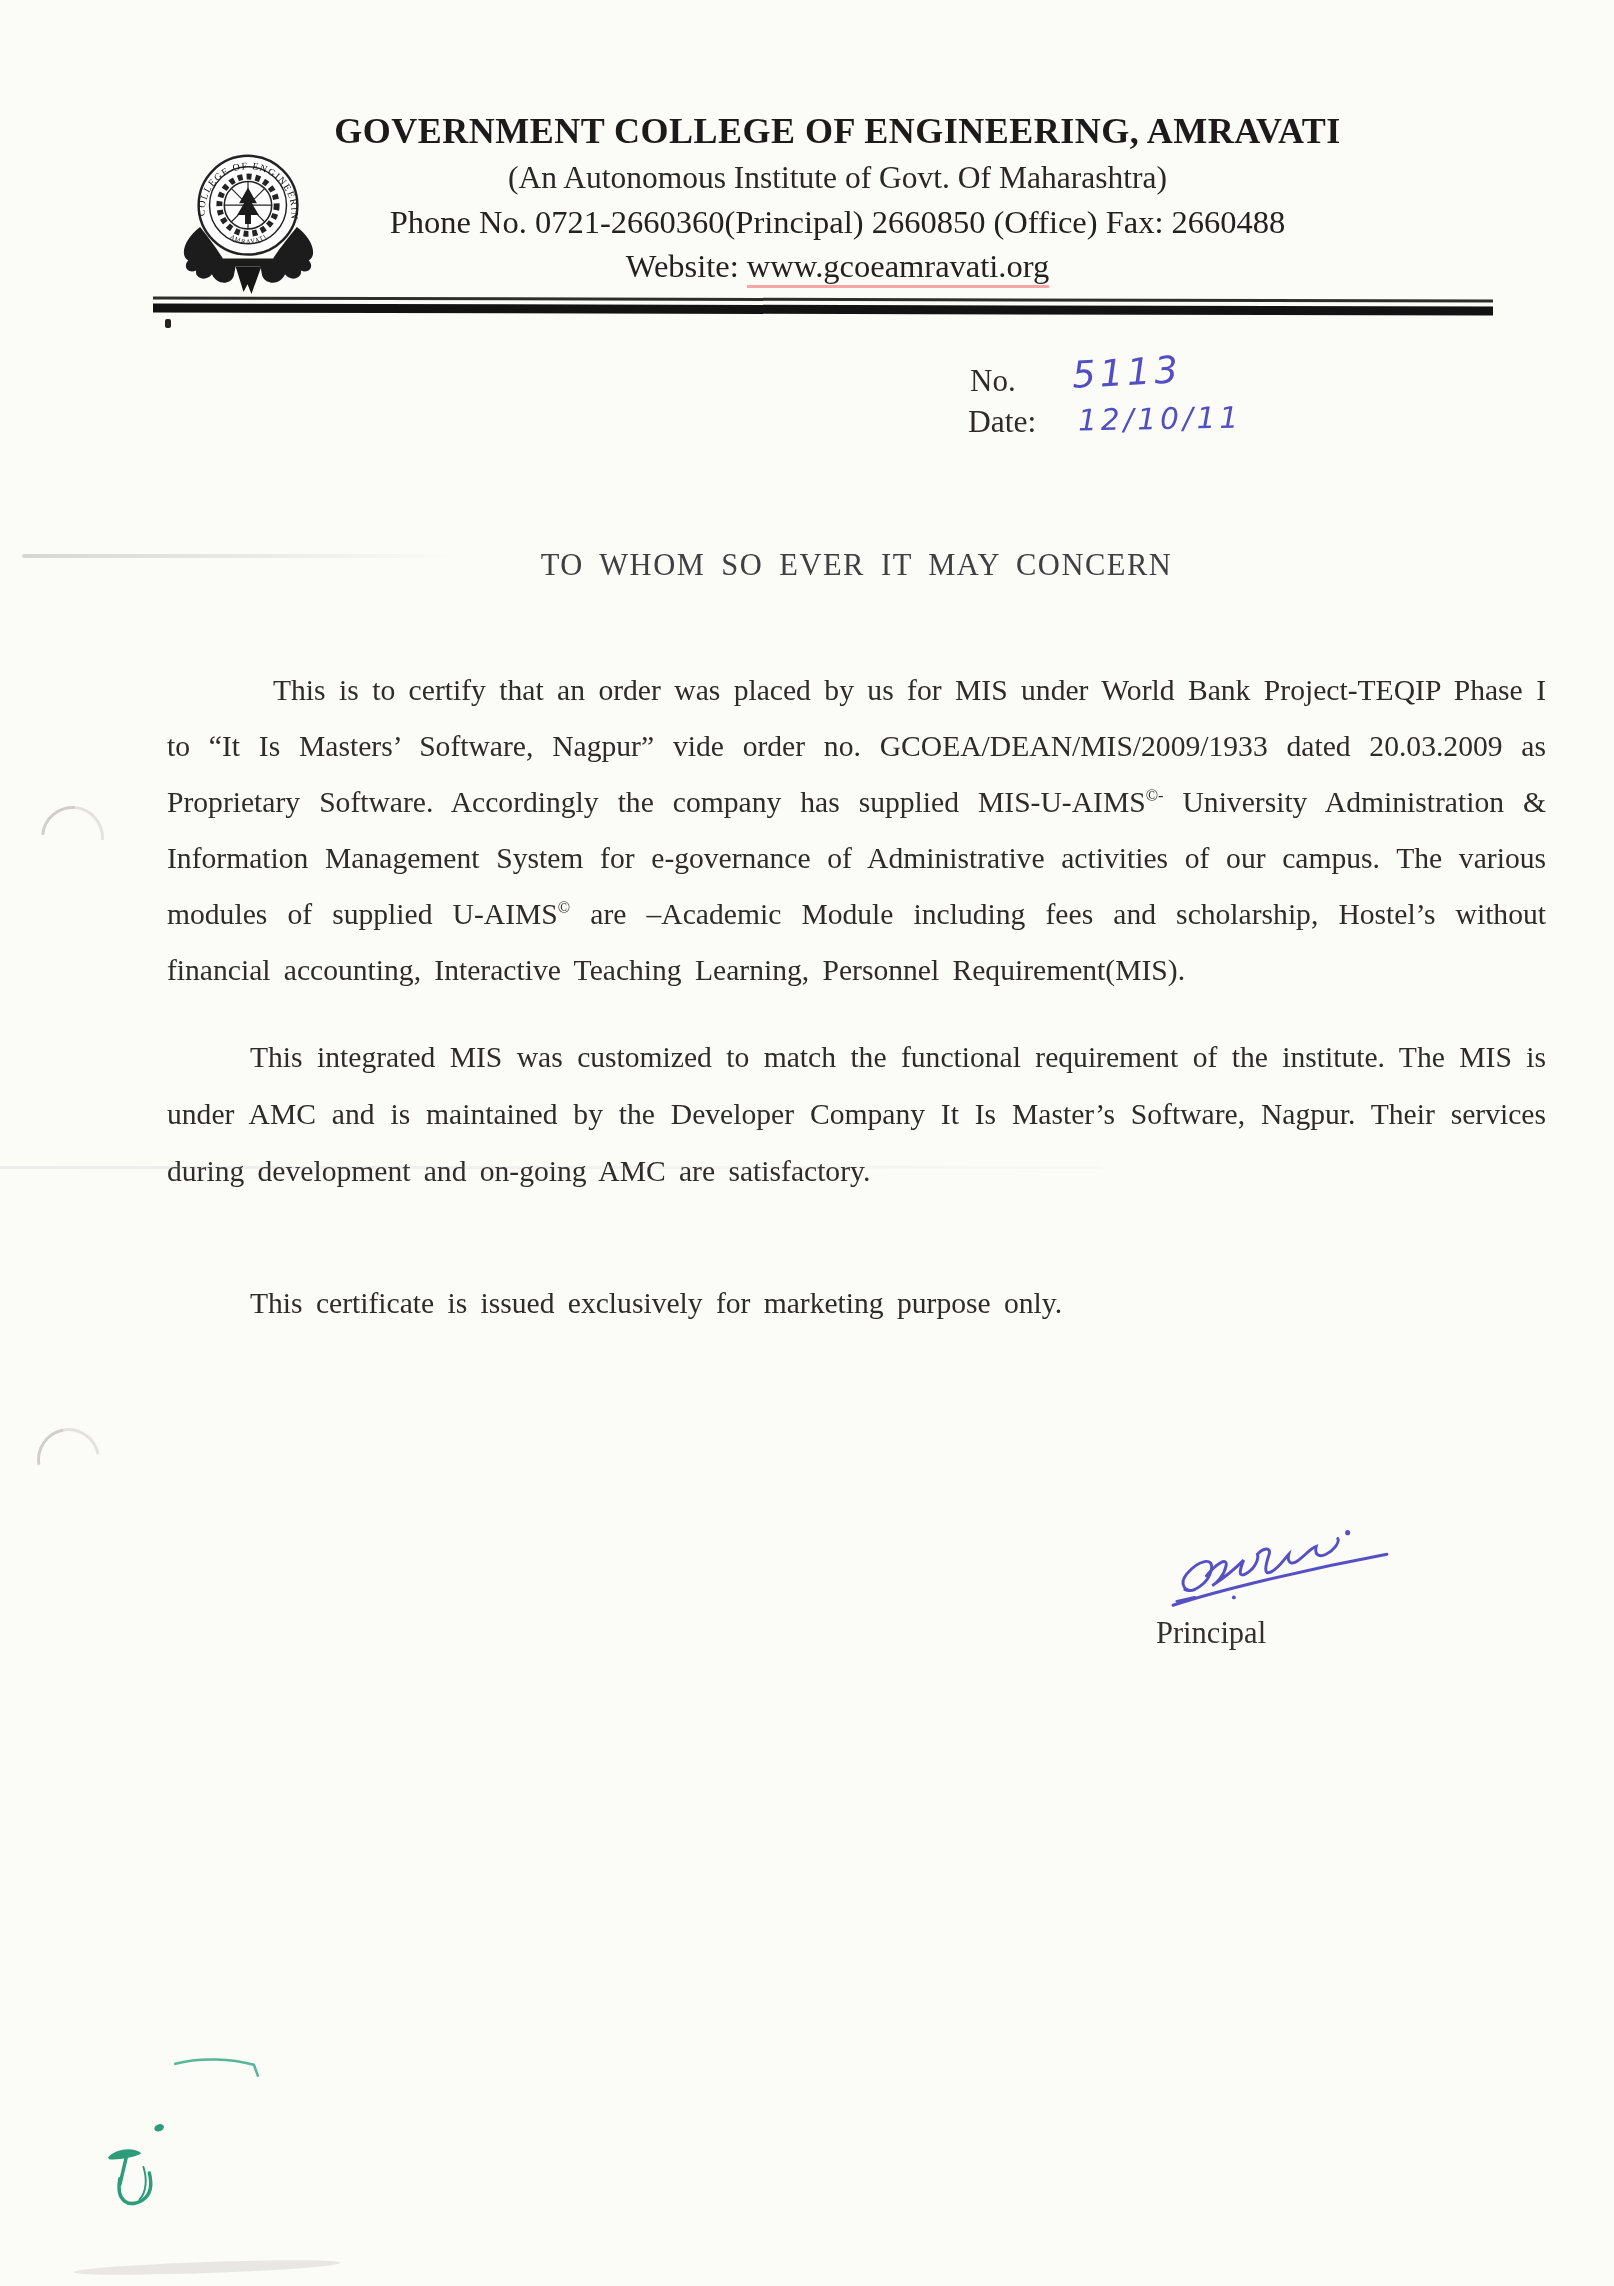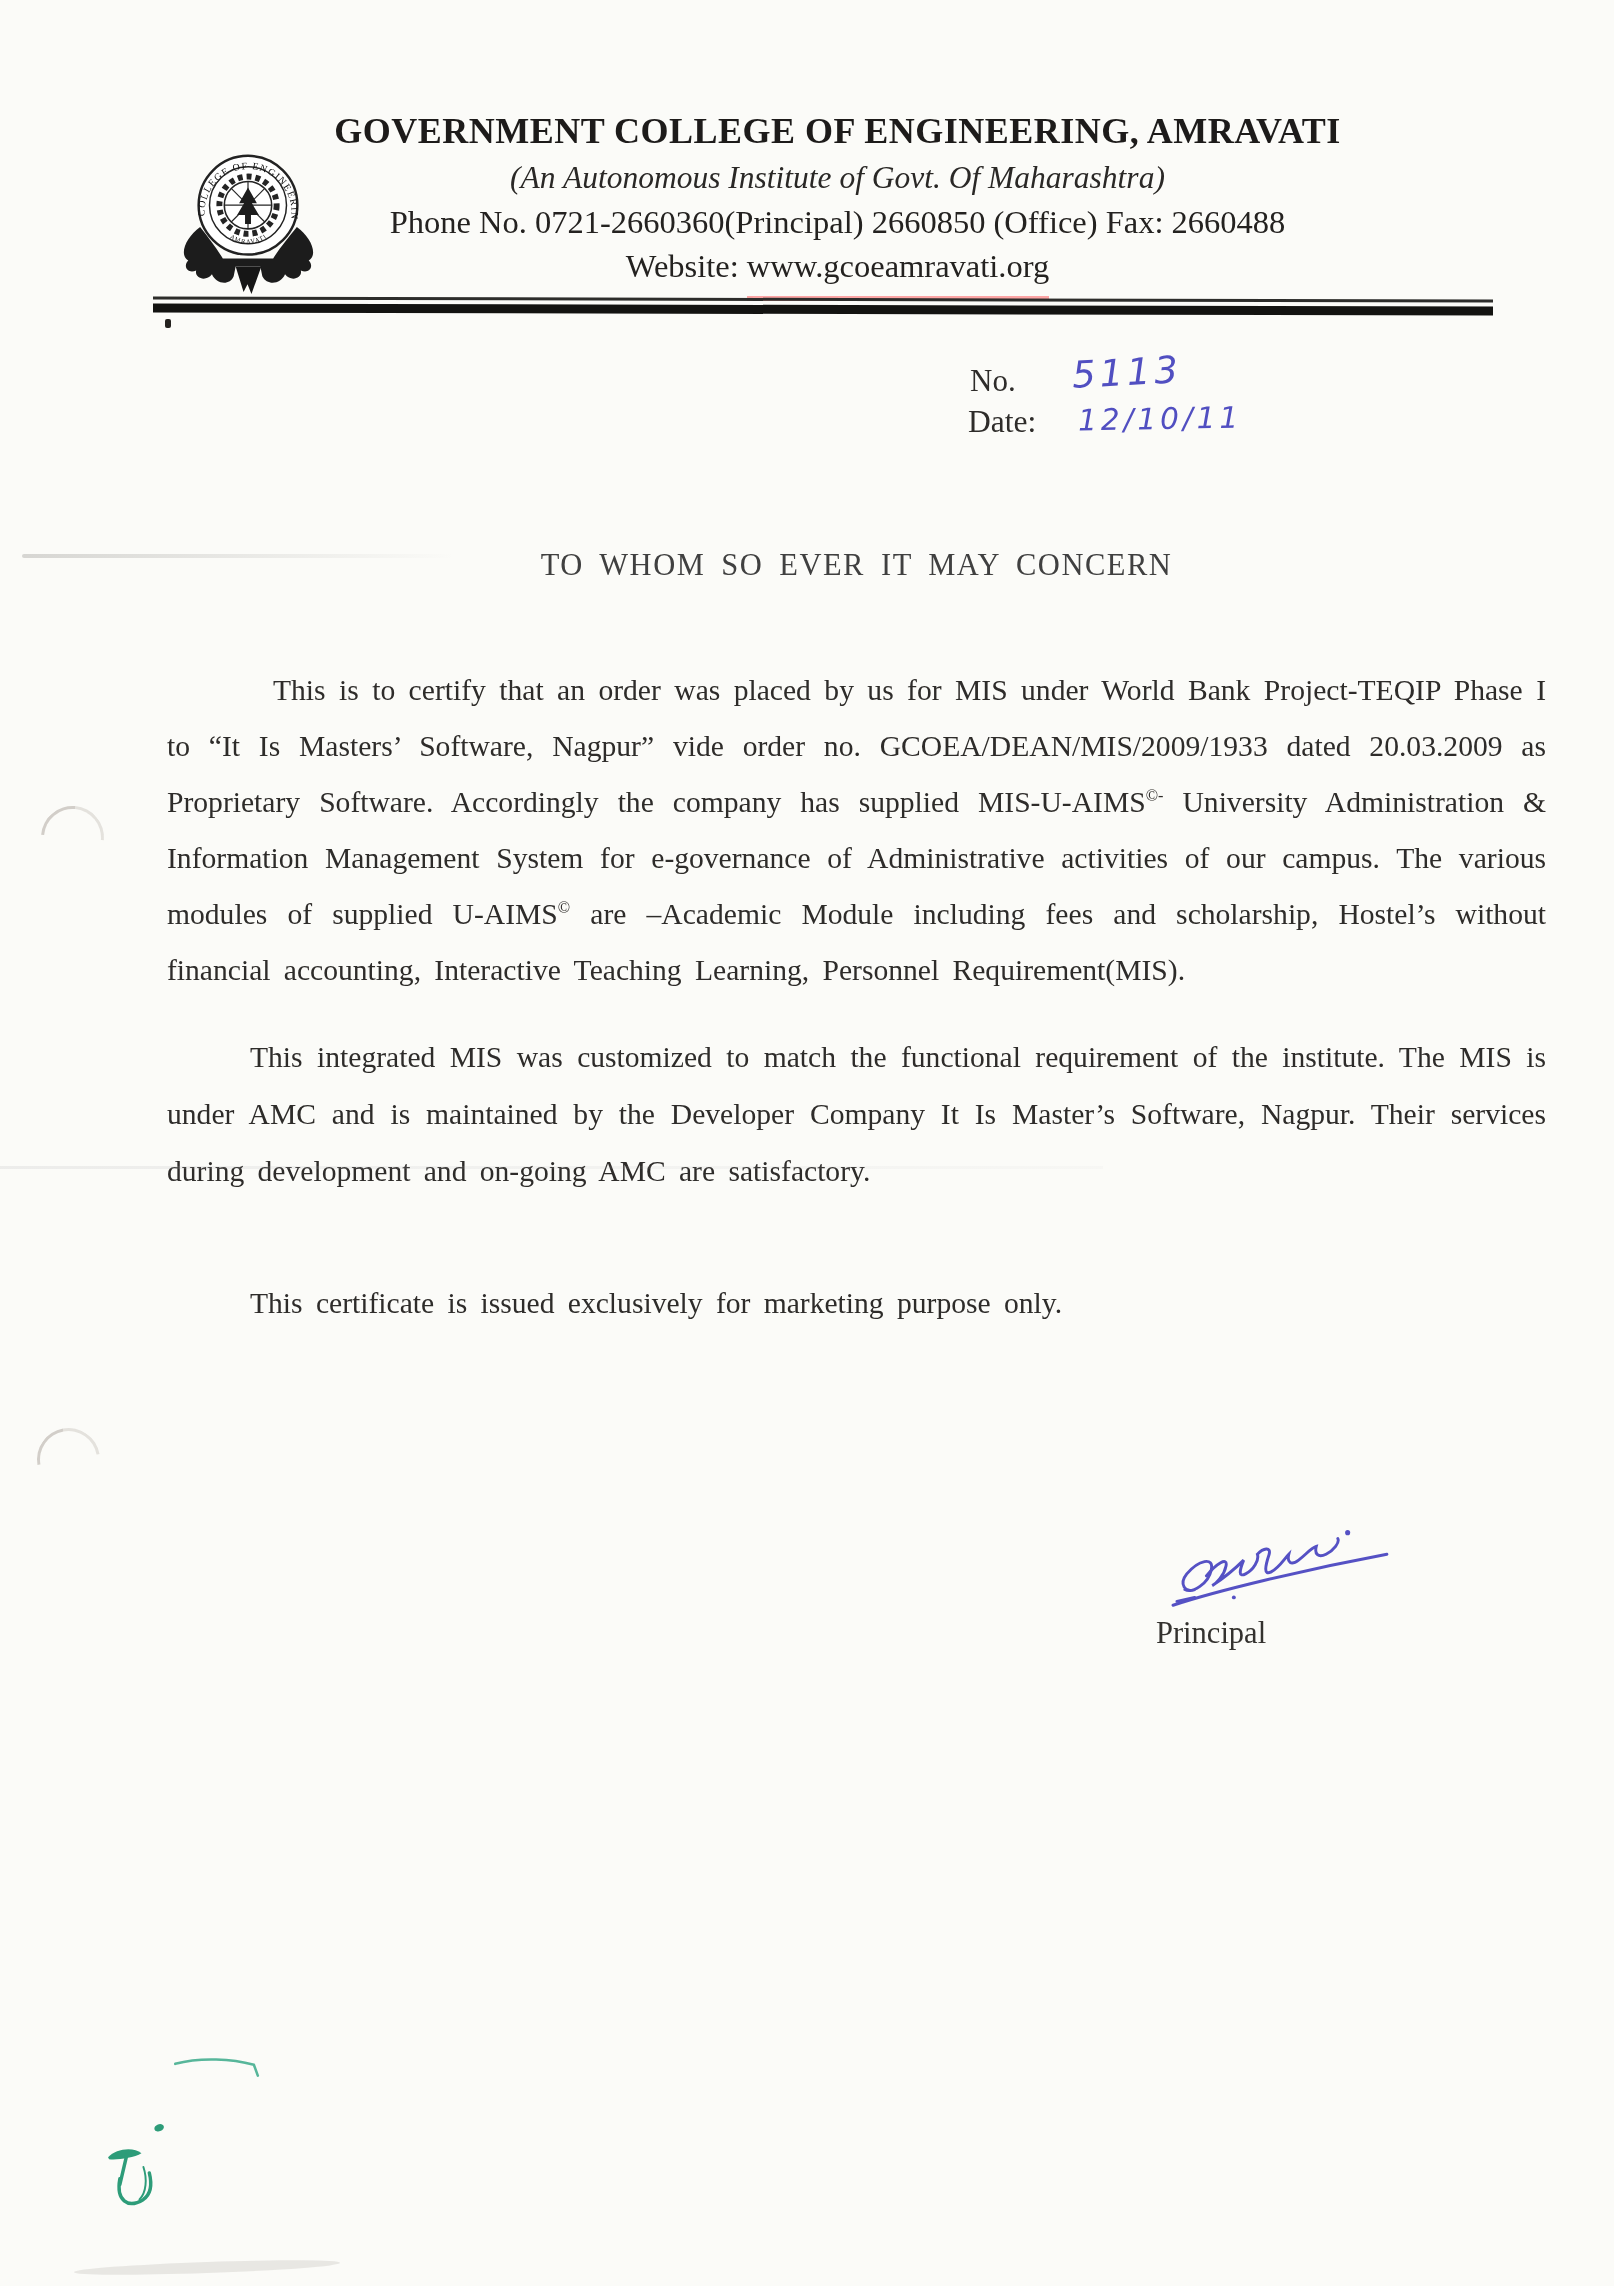--- a/index.html
+++ b/index.html
@@ -7,24 +7,24 @@
     width:1615px;height:2286px;position:relative;
     background:#fbfbf8;
     font-family:"Liberation Serif","DejaVu Serif",serif;
     color:#2e2c2a;
     overflow:hidden;
   }
   .abs{position:absolute;}
   
   .hline{position:absolute;left:148px;width:1379px;text-align:center;white-space:nowrap;}
   .h-title{top:110px;font-size:36px;font-weight:bold;letter-spacing:0.5px;color:#1d1b1a;}
-  .h-sub{top:160px;font-size:31.5px;font-style:italic;color:#2a2826;}
+  .h-sub{top:160px;font-size:31.5px;color:#2a2826;}
   .h-phone{top:204px;font-size:32.5px;color:#242220;}
   .h-web{top:248px;font-size:32.5px;color:#242220;}
-  .web-url{border-bottom:5px solid #fca5a5;padding-bottom:12px;}
+  .web-url{border-bottom:3px solid #fca5a5;padding-bottom:1px;}
   .logo{position:absolute;left:175px;top:144px;width:146px;height:156px;}
   
   .rule{position:absolute;left:153px;top:298px;width:1340px;transform:rotate(0.12deg);}
   .rule-thin{height:3px;background:#2d2d2b;}
   .rule-gap{height:3.9px;}
   .rule-thick{height:8.9px;background:#131311;}
   .rule-tick{position:absolute;left:165px;top:319px;width:5.9px;height:8.9px;background:#24221f;border-radius:2px;}
   
   .ref-no-label{position:absolute;left:970px;top:363px;font-size:31px;}
   .ref-date-label{position:absolute;left:968px;top:404px;font-size:31.5px;}

